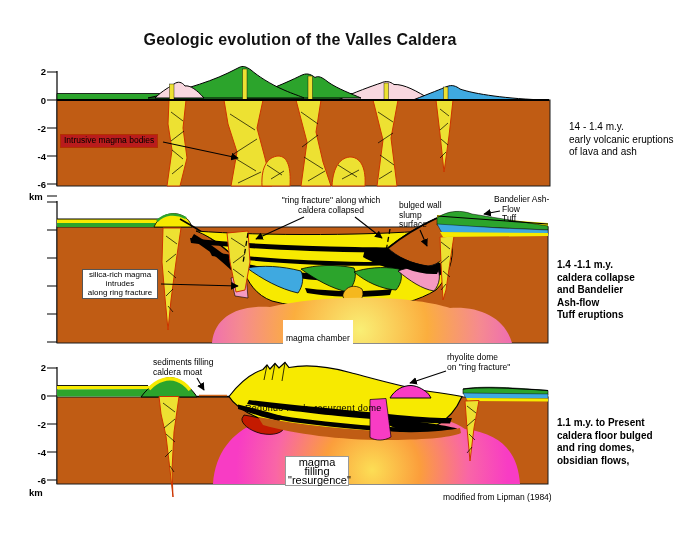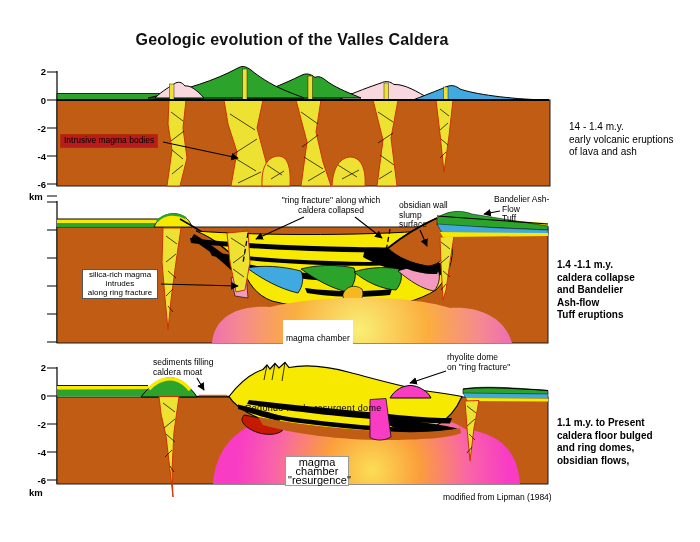--- a/index.html
+++ b/index.html
@@ -1,19 +1,19 @@
 <!DOCTYPE html>
 <html style="--brown: #C05C14; --dike: #EDE132; --tuff: #F7EA00; --green: #2CA42C; --blue: #3FA9E0; --pinkpale: #F8D7DF; --pink2: #F49AC1; --magenta: #F83CC4; --red: #C41A00; --dikeline: #CC3300; --orangevent: #F5B81E; --magma2core: #F9EF75; --magma2mid: #FBAE3E; --magma2edge: #F58A90; --magma2rim: #EF6FB0; --magma3core: #FCDE55; --magma3mid: #FB9E3C; --magma3edge: #F966A6;"><head>
 <meta charset="utf-8">
 <style>
   html,body{margin:0;padding:0;background:#fff;}
   #stage{position:relative;width:700px;height:542px;background:#ffffff;outline:1px solid #d8d8d8;
          font-family:"Liberation Sans",sans-serif;color:#111;overflow:hidden;}
   #diagram{position:absolute;left:0;top:0;}
-  .title{position:absolute;left:52px;top:31px;width:480px;text-align:center;
+  .title{position:absolute;left:60px;top:31px;width:480px;text-align:center;
          font-size:16px;font-weight:bold;letter-spacing:.2px;}
   .lbl{position:absolute;font-size:8.5px;line-height:9.5px;color:#000;white-space:nowrap;}
   .boxed{background:#b91c1c;border:1px solid #b33000;padding:1px 3px;}
   .boxed2{background:#fff;border:1px solid #555;padding:1px 2px;text-align:center;}
   .whitebg{background:#fff;padding:14px 3px;}
   .center{text-align:center;}
   .caption{position:absolute;font-size:10px;line-height:12.6px;color:#000;white-space:nowrap;}
   .bold{font-weight:bold;}
   .credit{position:absolute;font-size:8.5px;color:#000;white-space:nowrap;}
   .indent{margin-left:8px;}
@@ -200,21 +200,21 @@
   <div>14 - 1.4 m.y.</div>
   <div>early volcanic eruptions</div>
   <div>of lava and ash</div>
 </div>
 
 <div class="lbl center" style="left:265px;top:196px;width:132px;">
   <div>"ring fracture" along which</div>
   <div>caldera collapsed</div>
 </div>
 <div class="lbl" style="left:399px;top:201px;">
-  <div>obsidian wall</div>
+  <div>bulged wall</div>
   <div>slump</div>
   <div>surface</div>
 </div>
 <div class="lbl boxed2" style="left:82px;top:269px;width:76px;font-size:8px;line-height:8.8px;box-sizing:border-box;">
   <div>silica-rich magma</div>
   <div>intrudes</div>
   <div>along ring fracture</div>
 </div>
 <div class="lbl" style="left:494px;top:195px;">
   <div>Bandelier Ash-</div>
@@ -234,21 +234,21 @@
   <div>sediments filling</div>
   <div>caldera moat</div>
 </div>
 <div class="lbl" style="left:245px;top:356px;font-size:9px;letter-spacing:.3px;margin-top:48px;">Redondo Peak- resurgent dome</div>
 <div class="lbl" style="left:447px;top:353px;">
   <div>rhyolite dome</div>
   <div>on "ring fracture"</div>
 </div>
 <div class="lbl boxed2" style="left:285px;top:456px;width:64px;font-size:11px;line-height:8.8px;box-sizing:border-box;border-color:#999;">
   <div>magma</div>
-  <div>chamber</div>
+  <div>filling</div>
   <div>"resurgence"</div>
 </div>
 <div class="caption bold" style="left:557px;top:417px;">
   <div>1.1 m.y. to Present</div>
   <div>caldera floor bulged</div>
   <div>and ring domes,</div>
   <div>obsidian flows,</div>
 </div>
 
 <div class="credit" style="left:443px;top:492px;">modified from Lipman (1984)</div>

